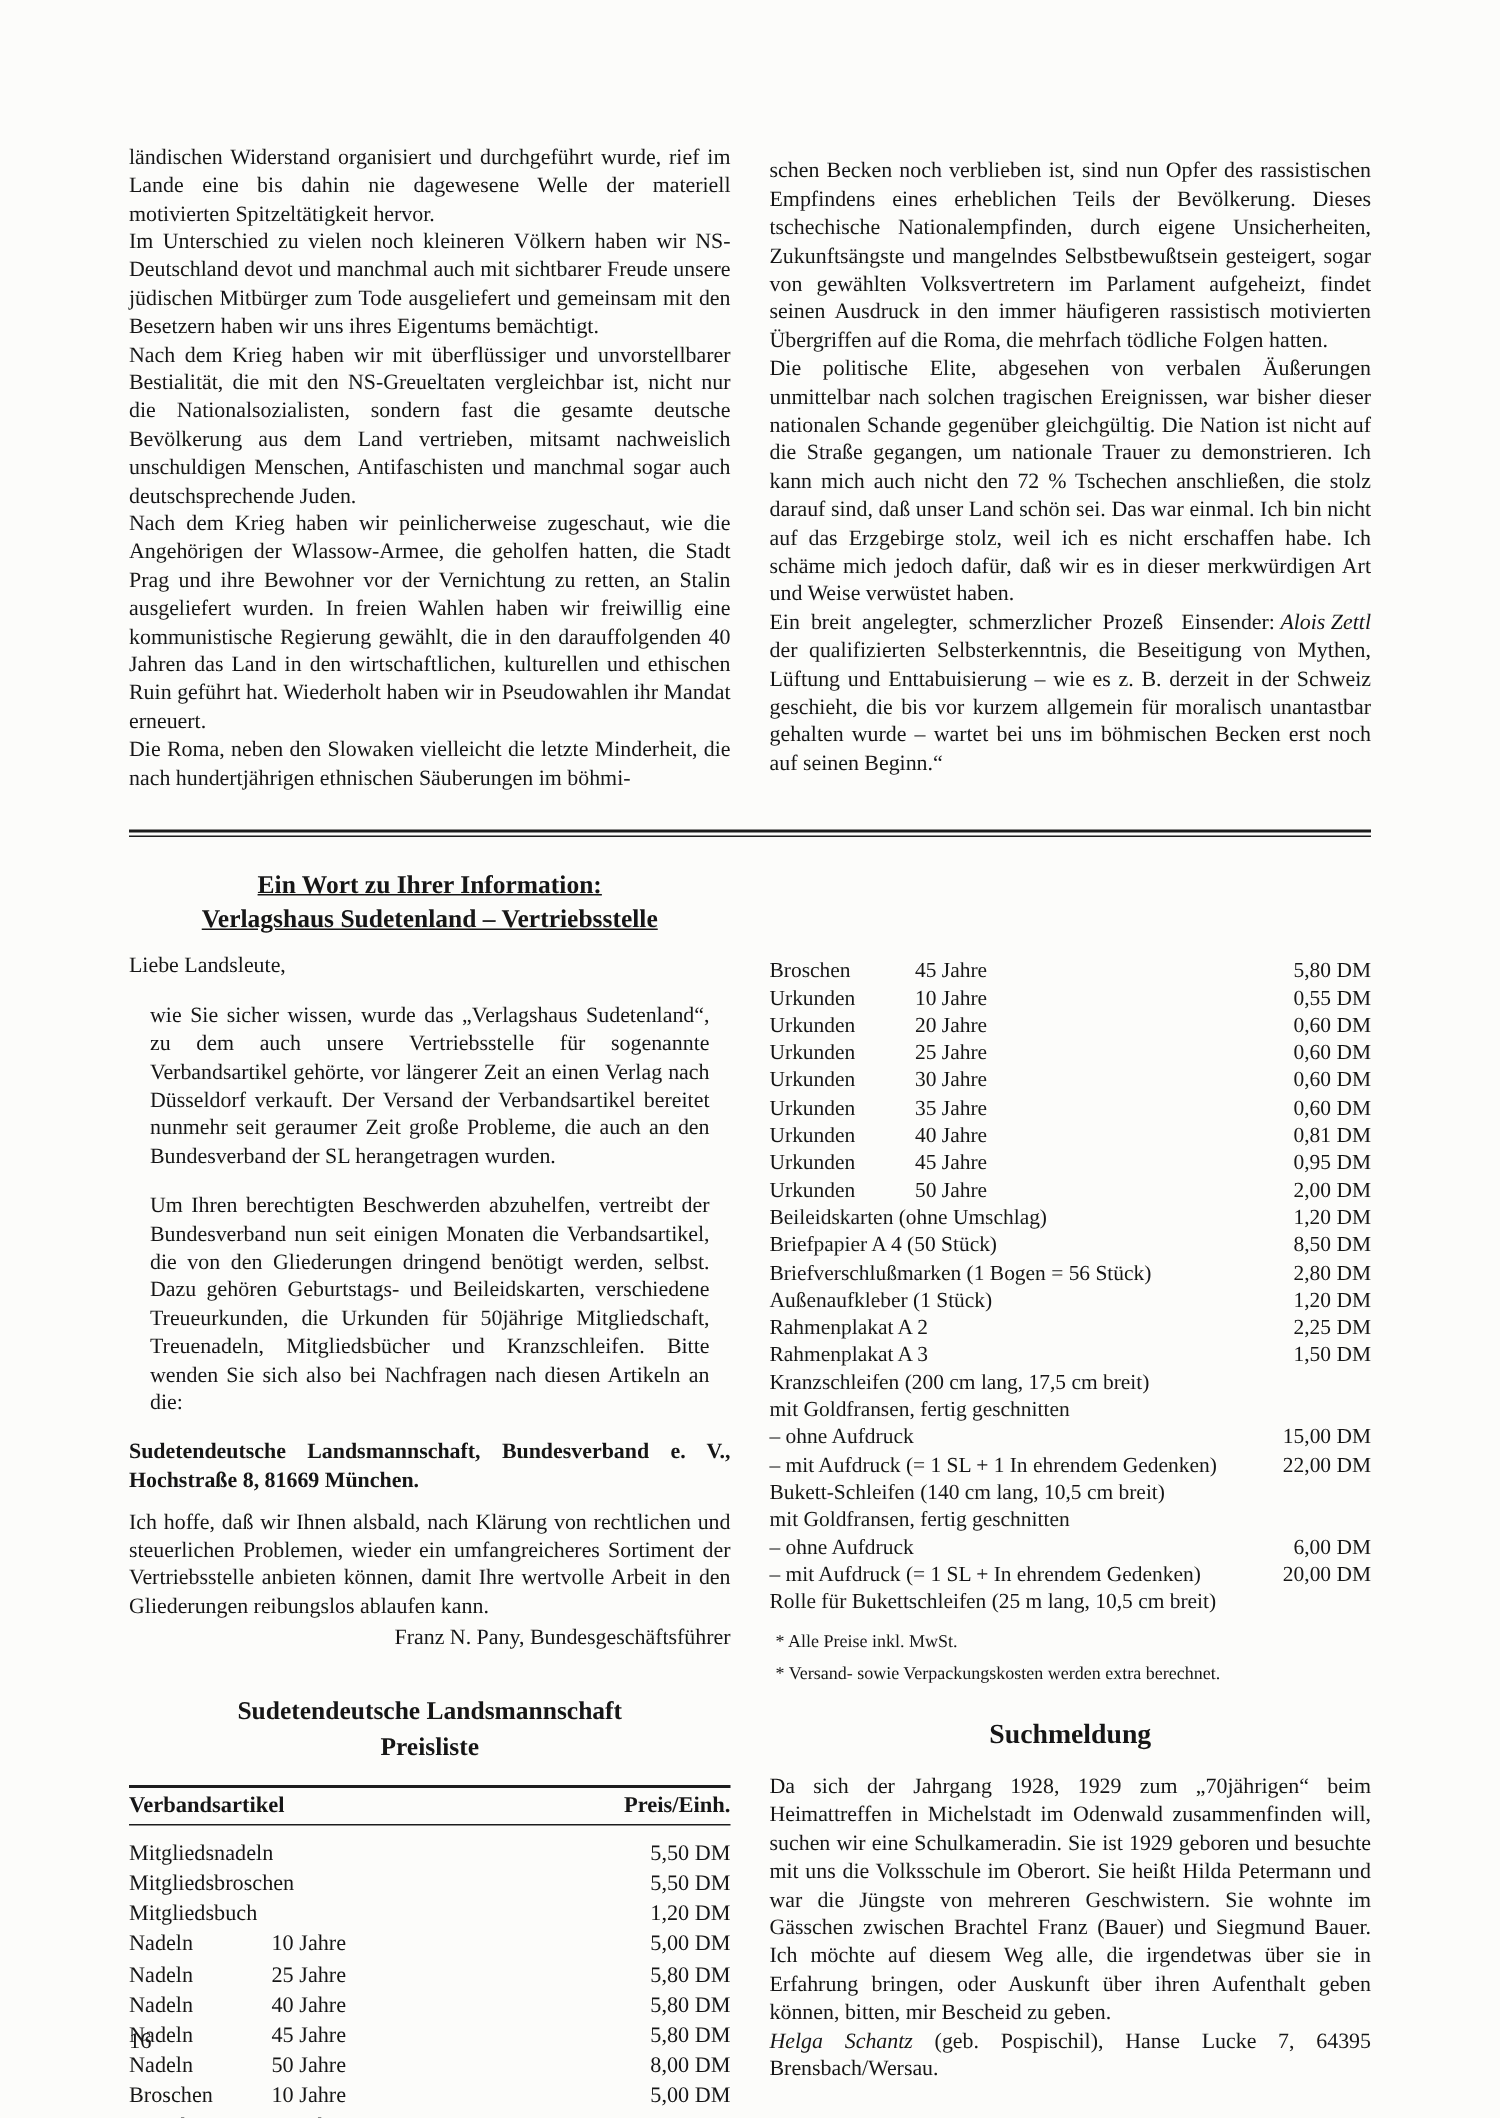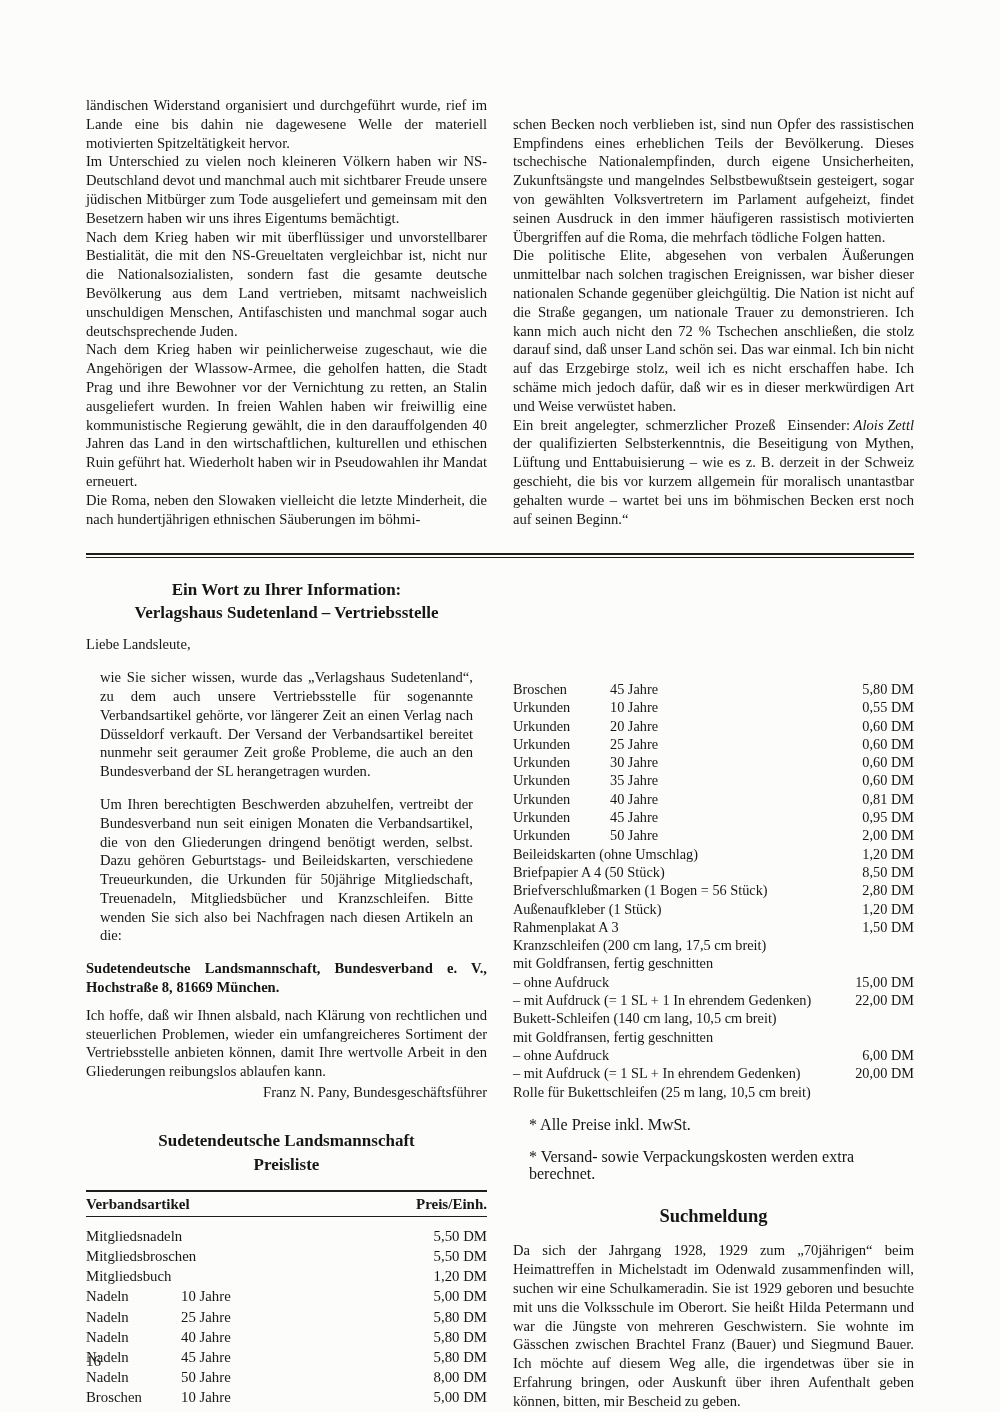--- a/index.html
+++ b/index.html
@@ -10,40 +10,40 @@
     color: #161616;
   }
   .page {
     position: relative;
     width: 1000px; height: 1412px;
     box-sizing: border-box;
     padding: 96px 86px 0 86px;
     overflow: hidden;
     background: #fcfcfa;
   }
-  .columns { display: flex; gap: 26px; align-items: flex-end; }
+  .columns { display: flex; gap: 26px; align-items: center; }
   .col { flex: 0 0 401px; width: 401px; min-width: 0; }
 
   .para {
     font-size: 14.6px; line-height: 18.8px;
     text-align: justify; margin: 0;
   }
   .it { font-style: italic; }
   .einsender { float: right; padding-left: 12px; }
 
   .rule-double {
     height: 2px;
     border-top: 2px solid #1d1d1d;
     border-bottom: 1px solid #1d1d1d;
     margin: 25px 0 21px 0;
   }
 
   .h-info {
     font-size: 17px; line-height: 22.5px; font-weight: bold;
-    text-align: center; margin: 0 0 11px 0;
+    text-align: center; margin: 0 0 11px 0; text-decoration: underline;
   }
   .h-info span { display: block; }
 
   .info-paras p { margin: 14px; }
   .info-paras p + p { margin-top: 9px; }
   .salutation { text-align: left; }
   .address { font-weight: bold; margin-top: 9px; }
   .closing { margin-top: 9px; }
   .sig-right { text-align: right; margin-top: 2px; }
 
@@ -64,21 +64,21 @@
 
   .prow { display: flex; font-size: 14.8px; line-height: 20.2px; }
   .prow .pname  { flex: 0 0 auto; min-width: 95px; white-space: nowrap; }
   .prow .pyears { flex: 0 0 auto; }
   .prow .pprice { margin-left: auto; white-space: nowrap; padding-left: 8px; }
 
   .right-rows .prow { font-size: 14.3px; line-height: 18.3px; }
   .right-rows .pname { min-width: 97px; white-space: normal; }
 
   .footnotes { margin-top: 9px; }
-  .fnote { font-size: 16px; line-height: 16.5px; margin: 16px; }
+  .fnote { font-size: 12px; line-height: 16.5px; margin: 4px; }
 
   .h-search {
     font-size: 18.5px; line-height: 24px; font-weight: bold;
     text-align: center; margin: 22px 0 13px 0;
   }
 
   .pagenum { position: absolute; left: 86px; bottom: 42px; font-size: 15px; }
 </style>
 </head>
 <body>
@@ -285,20 +285,25 @@
             <span class="pyears"></span>
             <span class="pprice">2,80 DM</span>
           </div>
 
           <div class="prow">
             <span class="pname">Außenaufkleber (1 Stück)</span>
             <span class="pyears"></span>
             <span class="pprice">1,20 DM</span>
           </div>
 
+          <div class="prow">
+            <span class="pname">Rahmenplakat A 2</span>
+            <span class="pyears"></span>
+            <span class="pprice">2,25 DM</span>
+          </div>
 
           <div class="prow">
             <span class="pname">Rahmenplakat A 3</span>
             <span class="pyears"></span>
             <span class="pprice">1,50 DM</span>
           </div>
 
           <div class="prow">
             <span class="pname">Kranzschleifen (200 cm lang, 17,5 cm breit)</span>
             <span class="pyears"></span>

